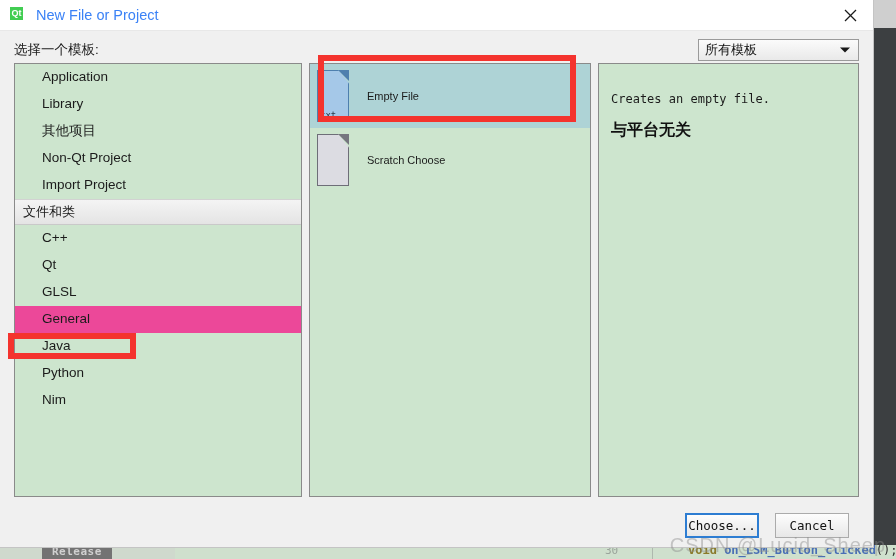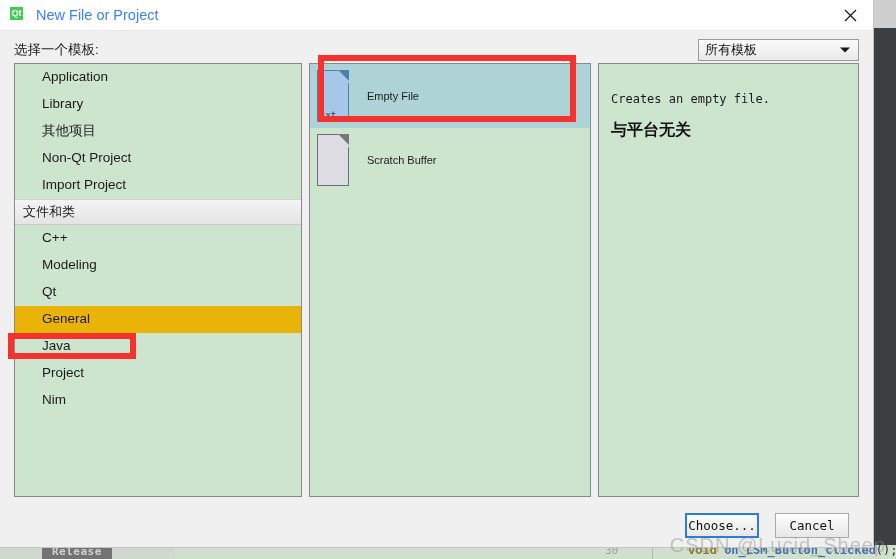--- a/index.html
+++ b/index.html
@@ -162,21 +162,21 @@
     padding: 4px 8px 5px 8px;
     line-height: 15px;
   }
   .cat-item {
     font-size: 13.5px; color: #1b1b1b;
     padding: 5px 8px 6px 27px;
     line-height: 16px;
     cursor: pointer;
   }
   .cat-item.selected {
-    background: #eab308;
+    background: #ec4899;
   }
 
   
   .tpl-item {
     display: flex; align-items: center;
     padding: 6px 8px 6px 7px;
     cursor: pointer;
     min-height: 52px;
   }
   .tpl-item.selected { background: #aed3d6; }
@@ -319,45 +319,45 @@
 
       <div class="pane" id="pane-categories">
         <div id="category-list">
             <div class="cat-item">Application</div>
             <div class="cat-item">Library</div>
             <div class="cat-item">其他项目</div>
             <div class="cat-item">Non-Qt Project</div>
             <div class="cat-item">Import Project</div>
             <div class="cat-header">文件和类</div>
             <div class="cat-item">C++</div>
-            <div class="cat-item">Modeling</div>
             <div class="cat-item">Qt</div>
+            <div class="cat-item">GLSL</div>
             <div class="cat-item selected">General</div>
             <div class="cat-item">Java</div>
-            <div class="cat-item">Project</div>
+            <div class="cat-item">Python</div>
             <div class="cat-item">Nim</div>
           </div>
       </div>
 
       <div class="pane" id="pane-templates">
         <div id="template-list">
             <div class="tpl-item selected">
               <div class="file-icon blue">
                 <div class="page"></div>
                 <div class="fold"></div>
                 <div class="ext">txt</div>
               </div>
               <div class="tpl-label">Empty File</div>
             </div>
             <div class="tpl-item">
               <div class="file-icon gray">
                 <div class="page"></div>
                 <div class="fold"></div>
               </div>
-              <div class="tpl-label">Scratch Buffer</div>
+              <div class="tpl-label">Scratch Choose</div>
             </div>
           </div>
       </div>
 
       <div class="pane" id="pane-details">
         <div id="details-inner">
           <div id="details-desc">Creates an empty file.</div>
           <div id="details-platform">与平台无关</div>
         </div>
       </div>

